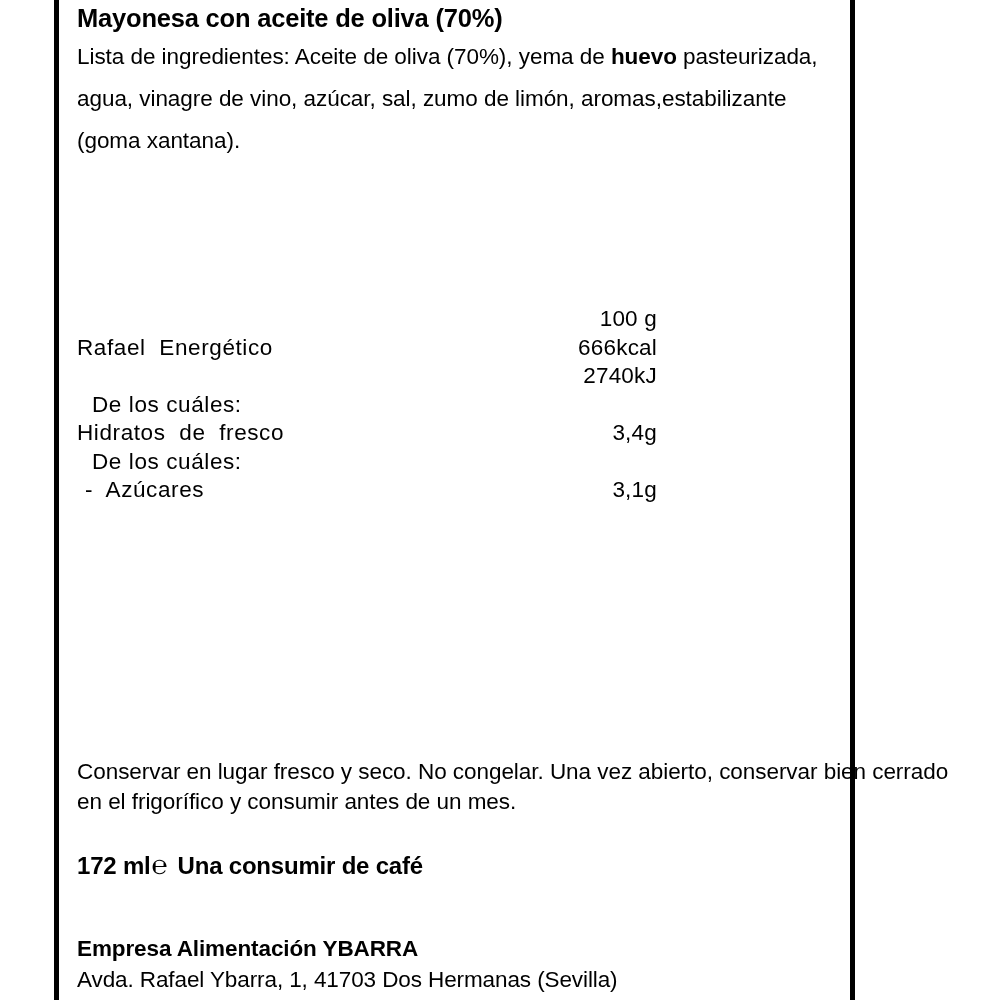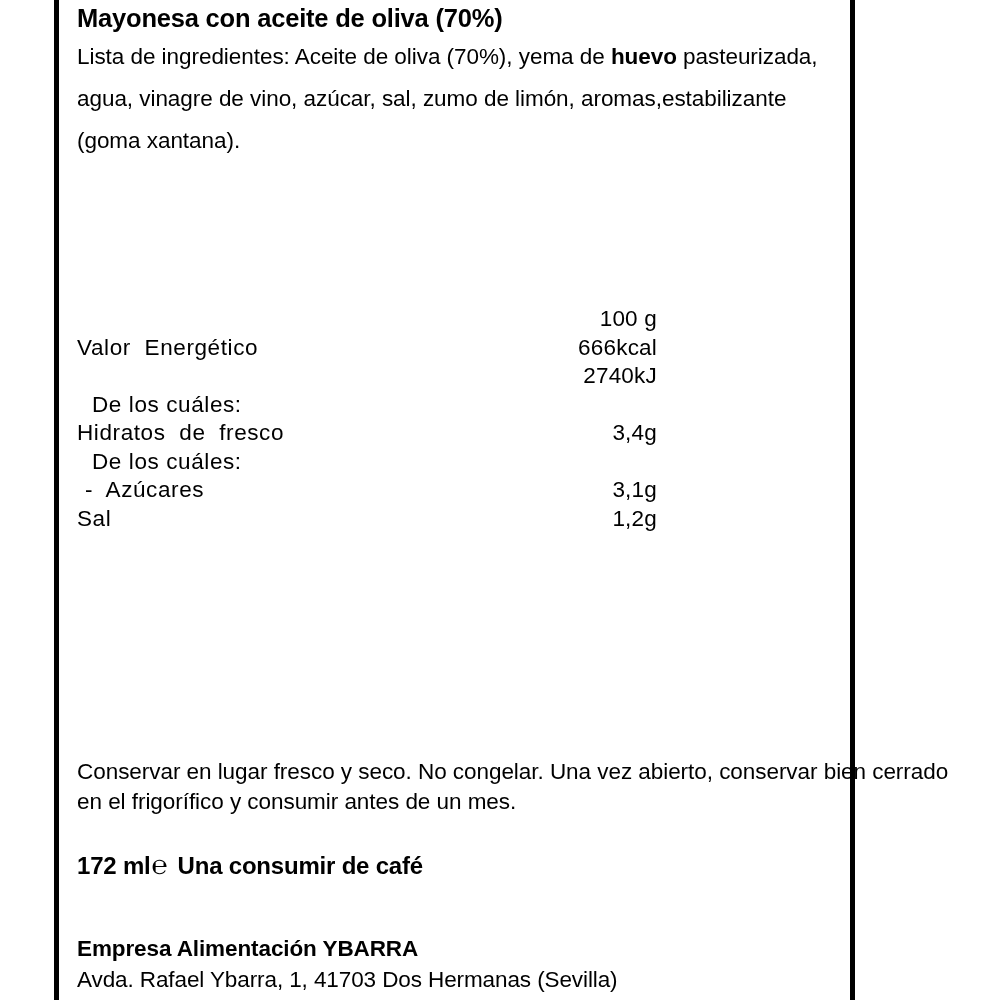--- a/index.html
+++ b/index.html
@@ -142,21 +142,21 @@
     </div>
   </div>
 
   <div id="nutrition-table">
     <div class="row hdr-row">
       <span class="label"></span>
       <span class="value">100 g</span>
     </div>
     <div id="nutrition-rows">
         <div class="row">
-          <span class="label">Valor  Energético</span>
+          <span class="label">Rafael  Energético</span>
           <span class="value">666kcal</span>
         </div>
         <div class="row">
           <span class="label"></span>
           <span class="value">2740kJ</span>
         </div>
         <div class="row">
           <span class="label indent-1">De los cuáles:</span>
           <span class="value"></span>
         </div>
@@ -165,24 +165,20 @@
           <span class="value">3,4g</span>
         </div>
         <div class="row">
           <span class="label indent-1">De los cuáles:</span>
           <span class="value"></span>
         </div>
         <div class="row">
           <span class="label indent-2">-  Azúcares</span>
           <span class="value">3,1g</span>
         </div>
-        <div class="row">
-          <span class="label">Sal</span>
-          <span class="value">1,2g</span>
-        </div>
       </div>
   </div>
 
   <div id="storage-block">Conservar en lugar fresco y seco. No congelar. Una vez abierto, conservar bien cerrado en el frigorífico y consumir antes de un mes.</div>
 
   <div id="volume-line">
     <span id="volume-amount">172 ml</span>
     <span id="estimated-sign">℮</span>
     <span id="serving-text">Una consumir de café</span>
   </div>

